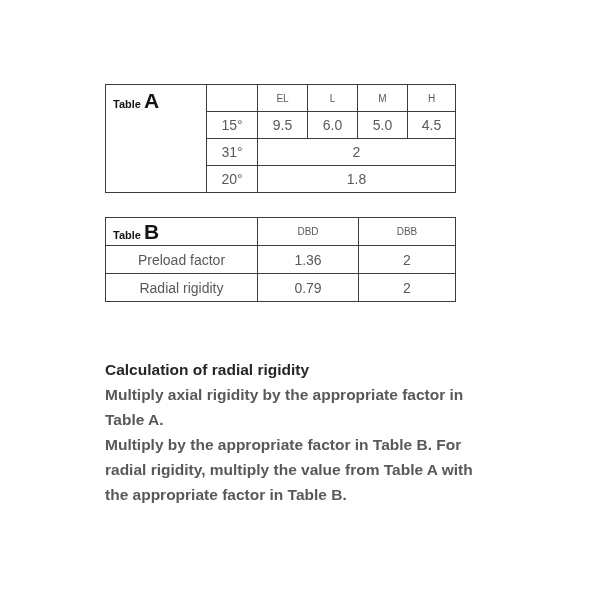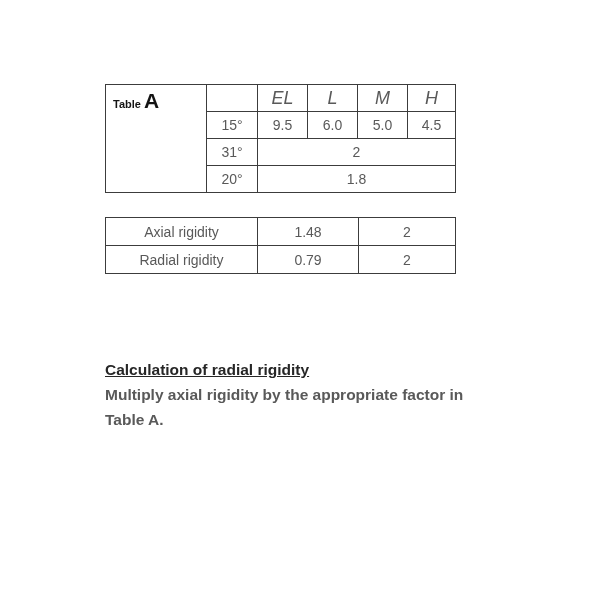--- a/index.html
+++ b/index.html
@@ -46,37 +46,36 @@
     font-size: 11px;
   }
   .tbl-title-letter {
     font-weight: 700;
     color: #141414;
     font-size: 21px;
     margin-left: 3px;
     line-height: 1;
   }
   #tableB td.title-cell { vertical-align: middle; padding-top: 0; }
-  td.header-cell { font-size: 18px; font-style: italic; }
+  td.header-cell { font-size: 10px; }
 
   
   .textblock {
     position: absolute;
     left: 105px;
     top: 357px;
     width: 372px;
   }
   .tb-heading {
     margin: 0;
     font-size: 15.5px;
     font-weight: 700;
     color: #262626;
     line-height: 25px;
     white-space: pre-line;
-    text-decoration: underline;
   }
   .tb-para {
     margin: 0;
     font-size: 15.5px;
     font-weight: 700;
     color: #595959;
     line-height: 25px;
     white-space: pre-line;
   }
 </style>
@@ -121,30 +120,40 @@
 </tbody>
   </table>
 
 <table id="tableB">
   <colgroup>
     <col style="width:152px">
     <col style="width:101px">
     <col style="width:97px">
   </colgroup>
   <tbody>
+      <tr>
+    <td class="title-cell">
+      <span class="tbl-title-prefix">Table</span><span class="tbl-title-letter">B</span>
+    </td>
+    <td class="header-cell">DBD</td>
+    <td class="header-cell">DBB</td>
+  </tr>
   <tr>
-    <td>Axial rigidity</td>
-    <td>1.48</td>
+    <td>Preload factor</td>
+    <td>1.36</td>
     <td>2</td>
   </tr>
   <tr>
     <td>Radial rigidity</td>
     <td>0.79</td>
     <td>2</td>
   </tr>
 </tbody>
   </table>
 
 <div class="textblock">
   <p class="tb-heading">Calculation of radial rigidity</p>
   <p class="tb-para">Multiply axial rigidity by the appropriate factor in
 Table A.</p>
+  <p class="tb-para">Multiply by the appropriate factor in Table B. For
+radial rigidity, multiply the value from Table A with
+the appropriate factor in Table B.</p>
 </div>
 
 </body></html>

